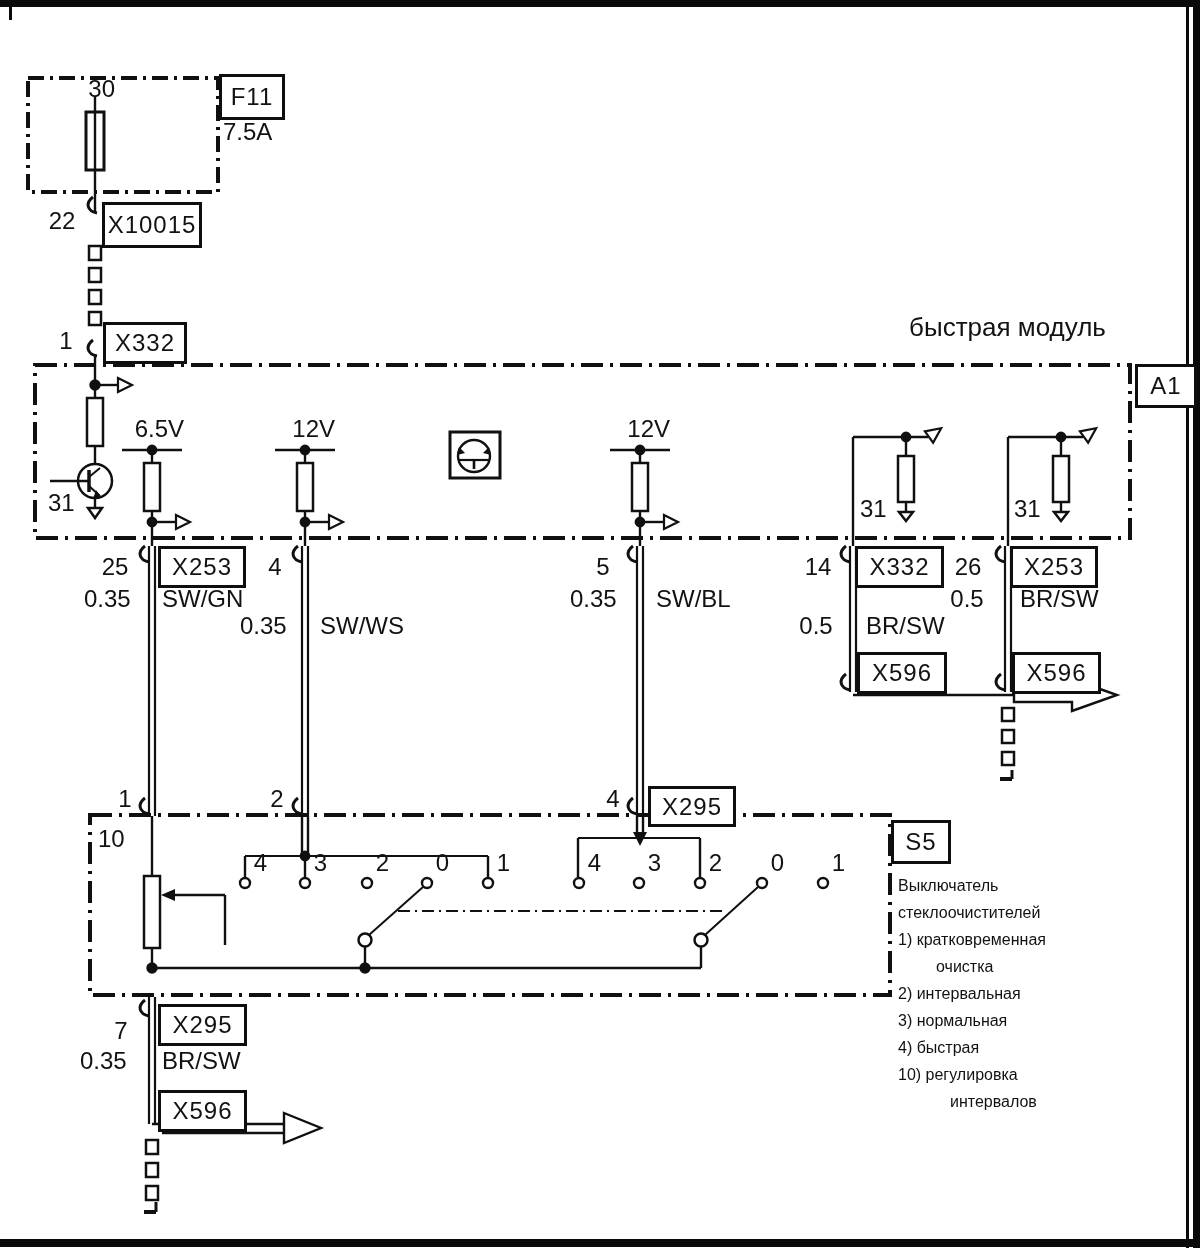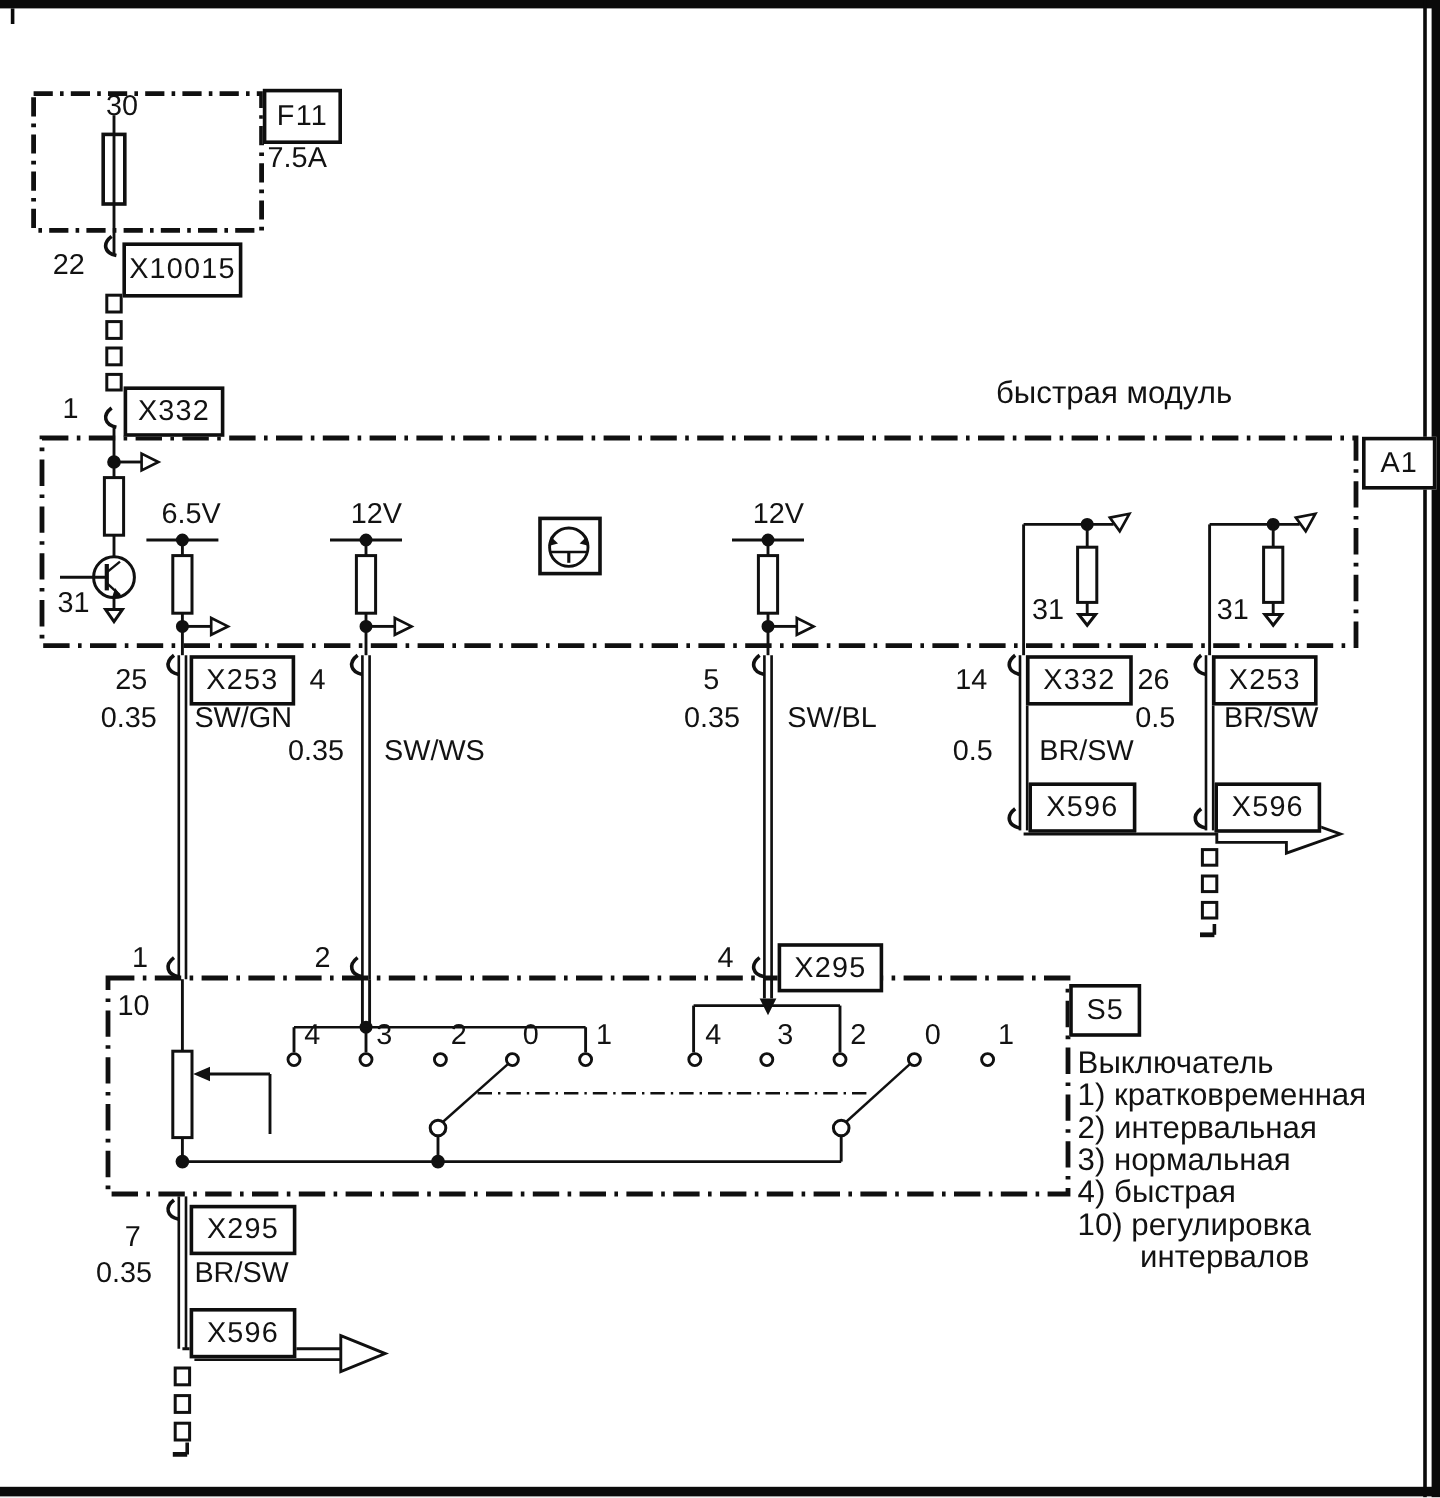--- a/index.html
+++ b/index.html
@@ -2,29 +2,29 @@
 <html><head>
 <meta charset="utf-8">
 <style>
   html,body{margin:0;padding:0;background:#e8e8e8}
   #canvas{
     position:relative;width:1200px;height:1248px;background:#ffffff;
     font-family:"Liberation Sans", sans-serif;color:#121212;overflow:hidden;
   }
   svg{position:absolute;left:0;top:0}
   .t{position:absolute;font-size:24px;line-height:1.05;white-space:nowrap}
-  .r{text-align:left}
+  .r{text-align:center}
   .c{text-align:right}
   .xbox{
     position:absolute;border:3px solid #0e0e0e;background:#fff;
     display:flex;align-items:center;justify-content:center;
     font-size:24px;letter-spacing:1px;
   }
   .frame{position:absolute;background:#0a0a0a}
-  .legend{position:absolute;left:898px;top:872px;font-size:26px;line-height:27px}
+  .legend{position:absolute;left:898px;top:872px;font-size:16px;line-height:27px}
   .legend div{white-space:nowrap}
   .ind1{padding-left:38px}
   .ind2{padding-left:52px}
   .module-title{font-size:26px}
 </style>
 </head>
 <body>
 
 <div id="canvas">
 
@@ -329,21 +329,23 @@
   <div class="t c" style="left:698px;top:850px;width:24px">2</div>
   <div class="t c" style="left:760px;top:850px;width:24px">0</div>
   <div class="t c" style="left:821px;top:850px;width:24px">1</div>
 
   <div class="t r" style="left:104px;top:1018px;width:34px">7</div>
   <div class="t" style="left:80px;top:1048px">0.35</div>
   <div class="t" style="left:162px;top:1048px">BR/SW</div>
 
   <div class="legend">
     <div>Выключатель</div>
+    <div>стеклоочистителей</div>
     <div>1) кратковременная</div>
+    <div class="ind1">очистка</div>
     <div>2) интервальная</div>
     <div>3) нормальная</div>
     <div>4) быстрая</div>
     <div>10) регулировка</div>
     <div class="ind2">интервалов</div>
   </div>
 
 </div>
 
 </body></html>

